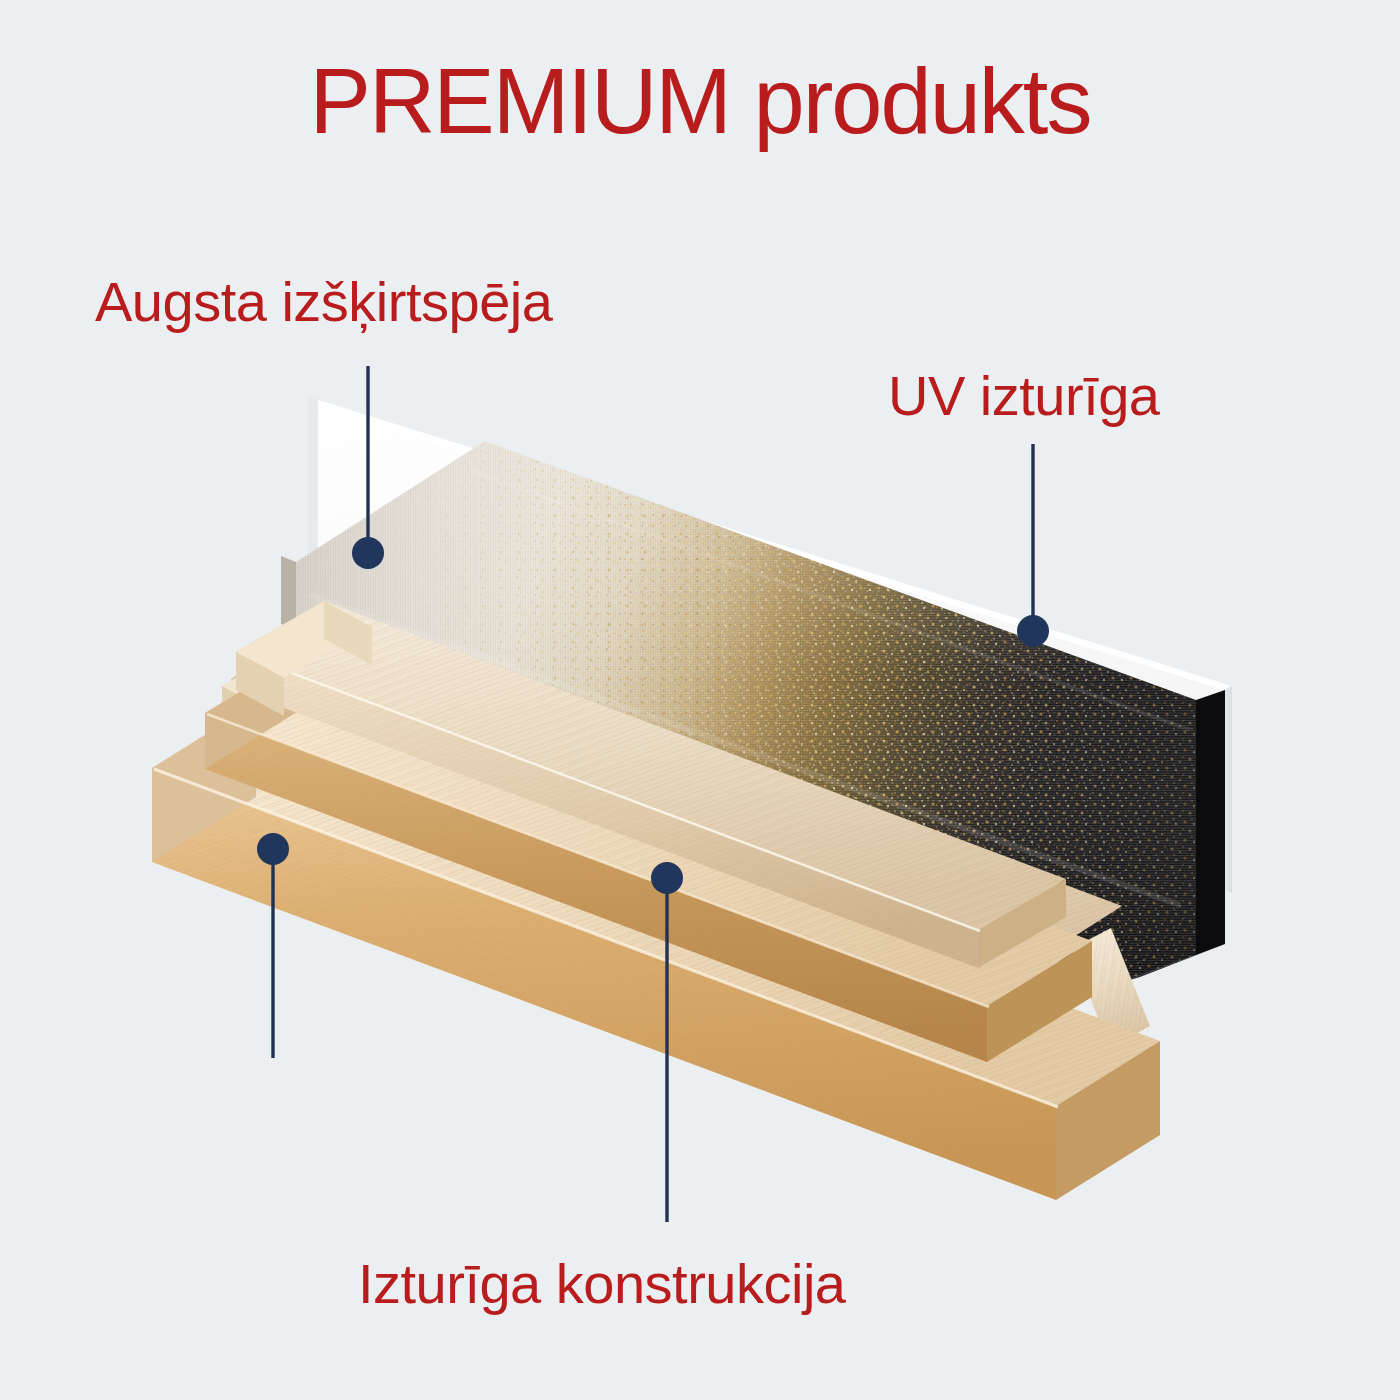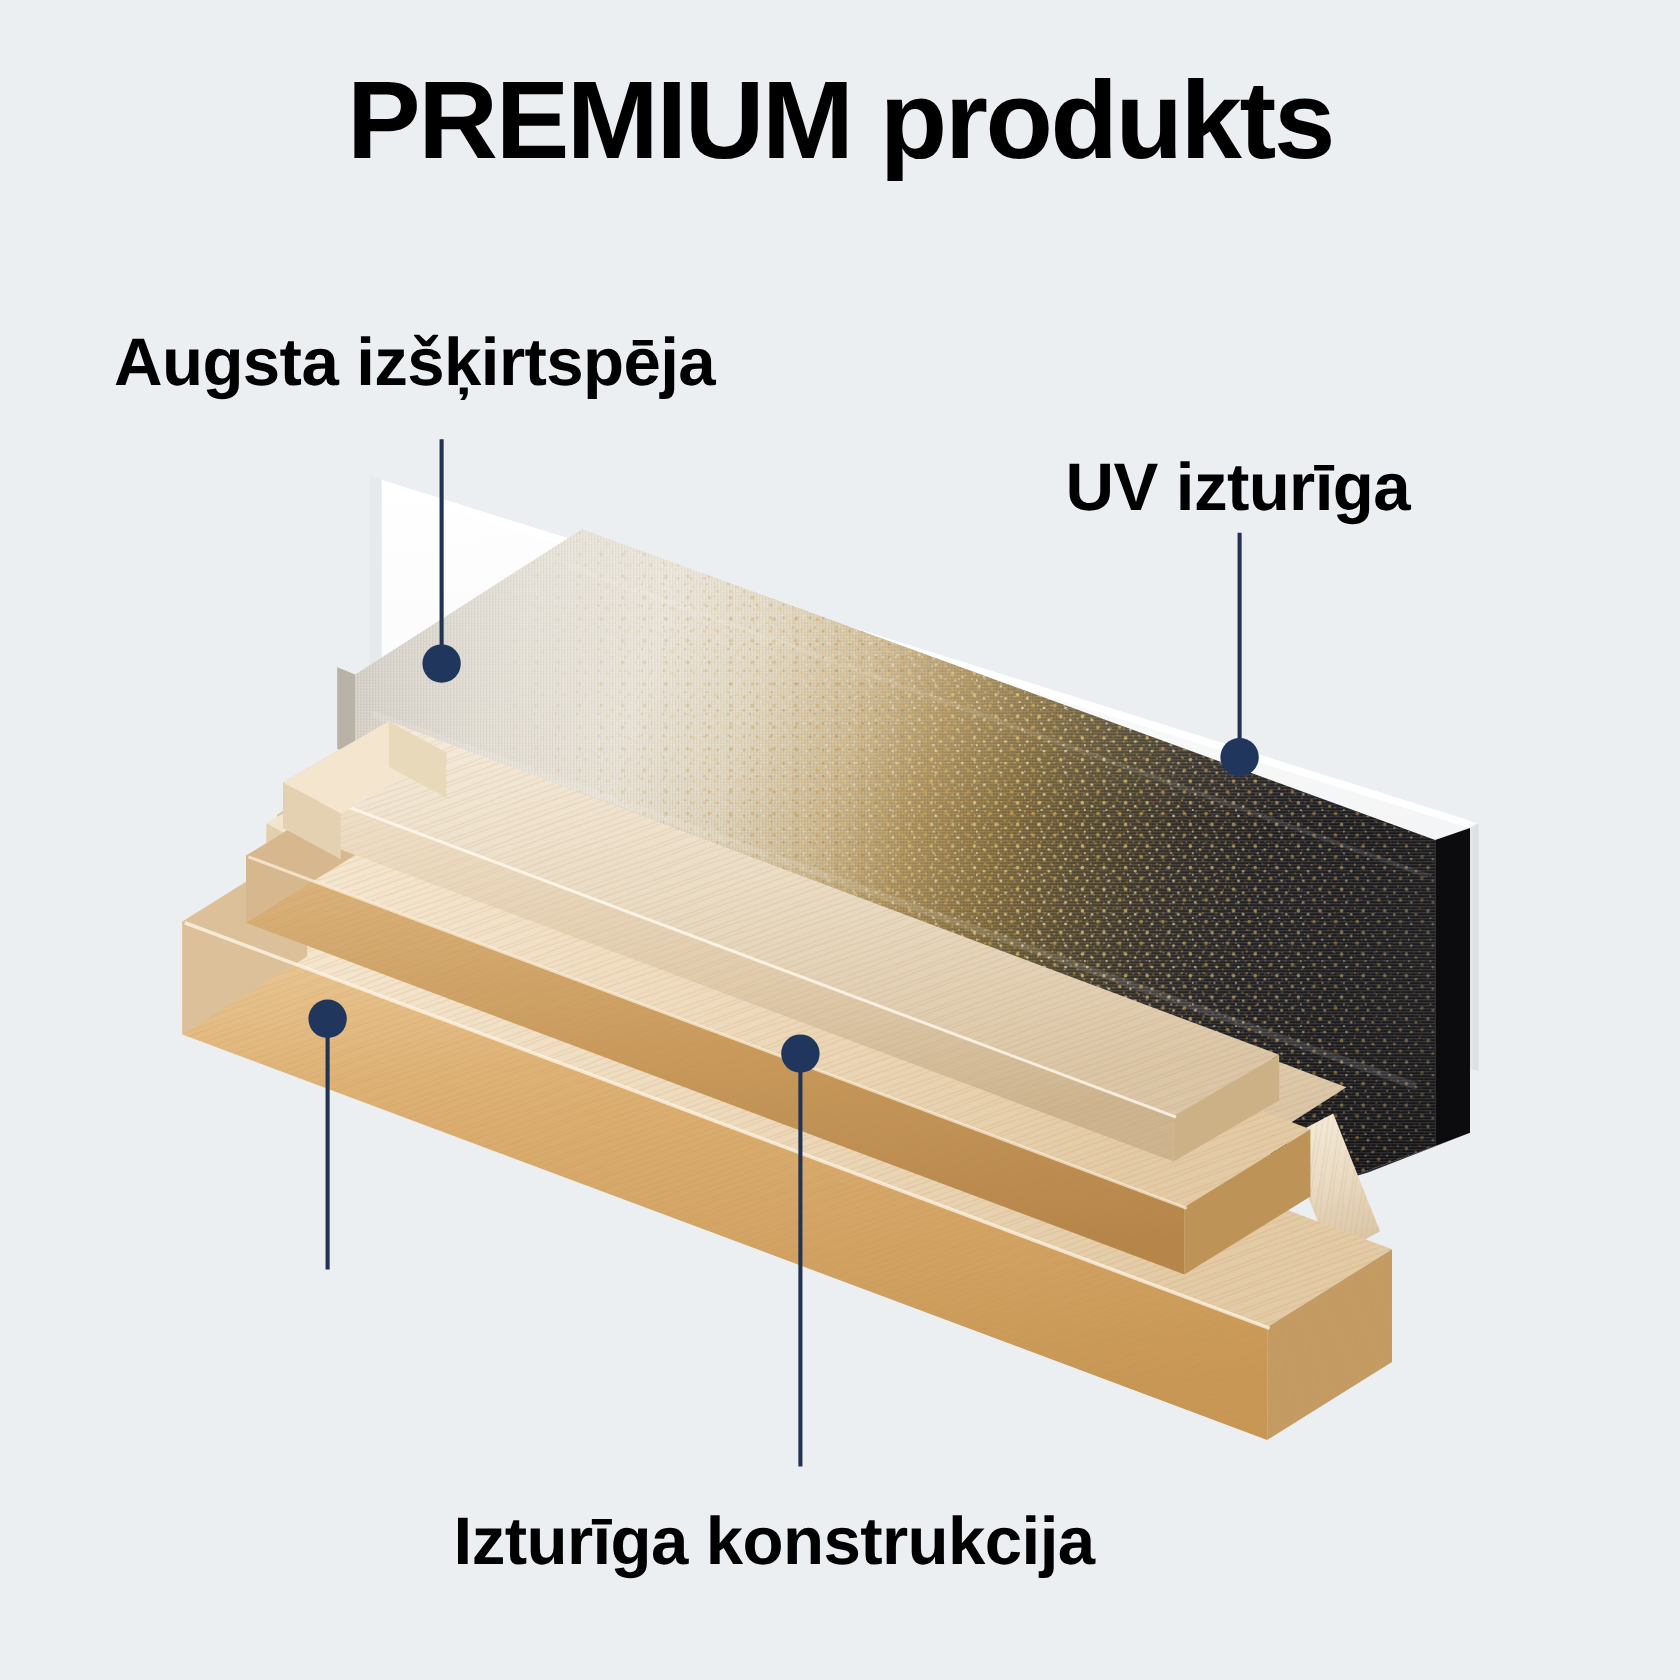--- a/index.html
+++ b/index.html
@@ -17,39 +17,39 @@
     font-family: "Liberation Sans", sans-serif;
   }
   #artboard {
     position: absolute;
     inset: 0;
     width: 1400px;
     height: 1400px;
   }
   .txt {
     position: absolute;
-    color: #000000;
+    color: #b91c1c;
     font-family: "Liberation Sans", sans-serif;
-    font-weight: bold;
+    font-weight: normal;
     white-space: nowrap;
     letter-spacing: -0.5px;
     line-height: 1;
   }
   #page-title {
     left: 0;
     right: 0;
     top: 55px;
     text-align: center;
     font-size: 92px;
     letter-spacing: -2px;
   }
   #label-resolution { left: 95px;  top: 274px; font-size: 56px; }
-  #label-uv         { left: 888px; top: 378px; font-size: 56px; }
+  #label-uv         { left: 888px; top: 368px; font-size: 56px; }
   #label-frame      { left: 86px;  top: 1088px; font-size: 56px; }
-  #label-structure  { left: 378px; top: 1256px; font-size: 56px; }
+  #label-structure  { left: 358px; top: 1256px; font-size: 56px; }
 </style>
 </head>
 <body>
 
 <div id="stage">
 
   <svg id="artboard" viewBox="0 0 1400 1400">
     <defs>
 
       <linearGradient id="artGrad" x1="0" y1="0" x2="1" y2="0.18">

